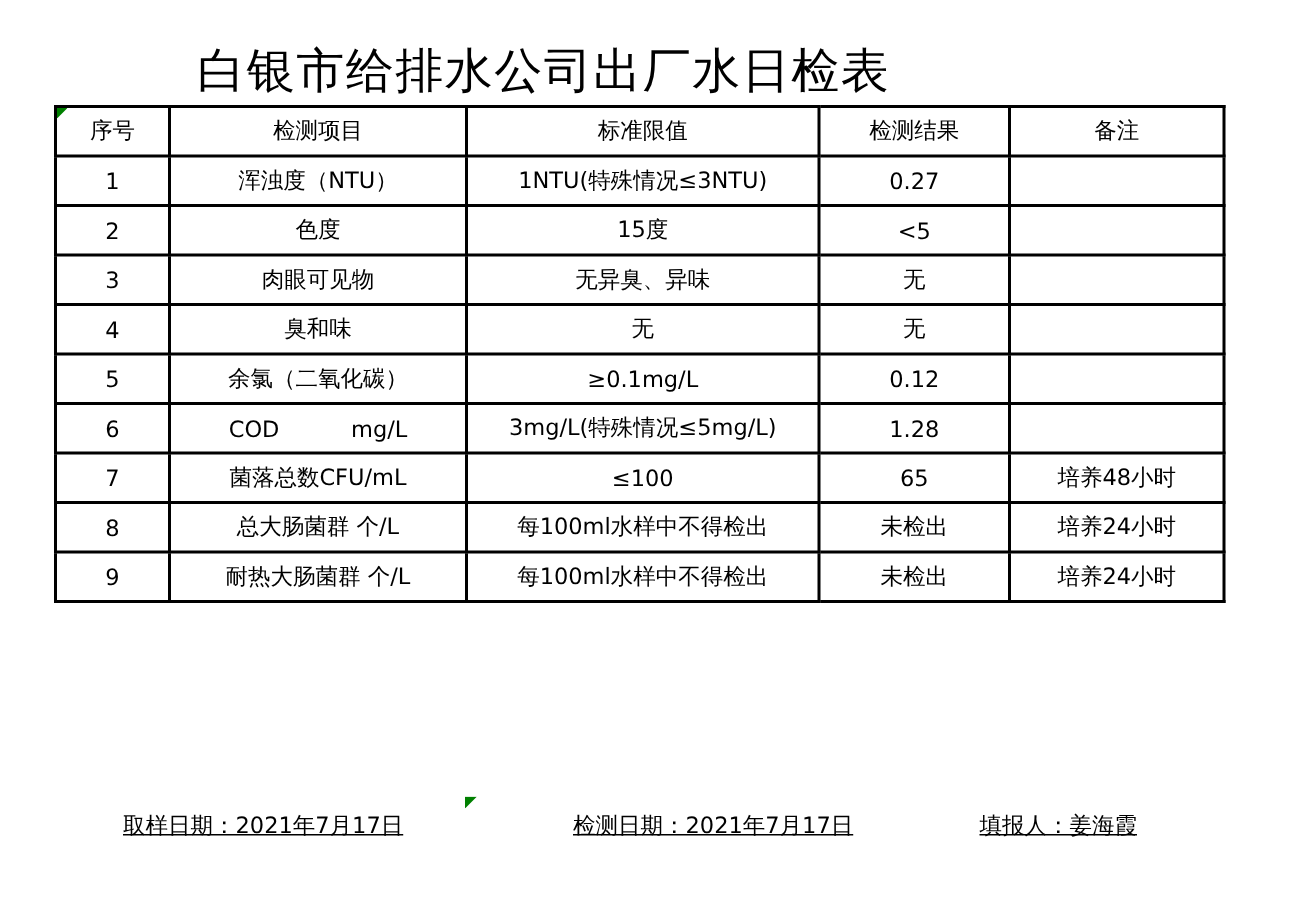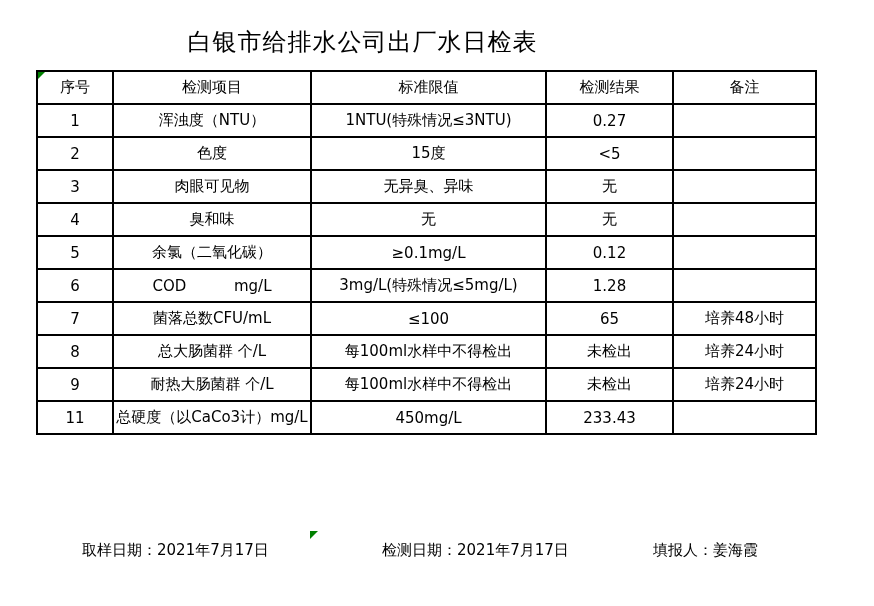--- a/index.html
+++ b/index.html
@@ -9,21 +9,21 @@
     font-family: "DejaVu Sans", "Liberation Sans", sans-serif;
     color: #000000;
     overflow: hidden;
   }
   .page { position: relative; width: 874px; height: 606px; background: #ffffff; }
 
   .title {
     position: absolute;
     top: 26px; left: 0; width: 725px;
     text-align: center;
-    font-size: 24px;
+    font-size: 32px;
     font-weight: normal;
     letter-spacing: 1px;
     margin: 0;
   }
 
   table.inspection {
     position: absolute;
     left: 36px; top: 70px;
     border-collapse: collapse;
     table-layout: fixed;
@@ -41,21 +41,21 @@
     overflow: hidden;
     white-space: pre;
   }
   col.c-no     { width: 76px; }
   col.c-item   { width: 198px; }
   col.c-limit  { width: 235px; }
   col.c-result { width: 127px; }
   col.c-note   { width: 143px; }
 
   .footer-line { position: absolute; top: 541px; left: 0; width: 874px; height: 20px; font-size: 15px; }
-  .footer-item { position: absolute; white-space: pre; }
+  .footer-item { position: absolute; white-space: pre; text-decoration: underline; }
   .footer-sampling { left: 82px; }
   .footer-testdate { left: 382px; text-align: right; }
   .footer-reporter { left: 653px; }
 
   .tri {
     position: absolute;
     width: 8px; height: 8px;
     clip-path: polygon(0 0, 100% 0, 0 100%);
   }
   .tri-top    { left: 38px;  top: 72px; width: 7px; height: 7px; }
@@ -142,27 +142,20 @@
       <td>未检出</td>
       <td>培养24小时</td>
     </tr>
         <tr>
       <td>9</td>
       <td>耐热大肠菌群 个/L</td>
       <td>每100ml水样中不得检出</td>
       <td>未检出</td>
       <td>培养24小时</td>
     </tr>
-        <tr>
-      <td>11</td>
-      <td>总硬度（以CaCo3计）mg/L</td>
-      <td>450mg/L</td>
-      <td>233.43</td>
-      <td></td>
-    </tr>
       </tbody>
   </table>
 
   <div class="tri tri-top" style="background: rgb(0, 128, 0);"></div>
   <div class="tri tri-bottom" style="background: rgb(0, 128, 0);"></div>
 
   <div class="footer-line">
     <span class="footer-item footer-sampling">取样日期：2021年7月17日</span>
     <span class="footer-item footer-testdate">检测日期：2021年7月17日</span>
     <span class="footer-item footer-reporter">填报人：姜海霞</span>

